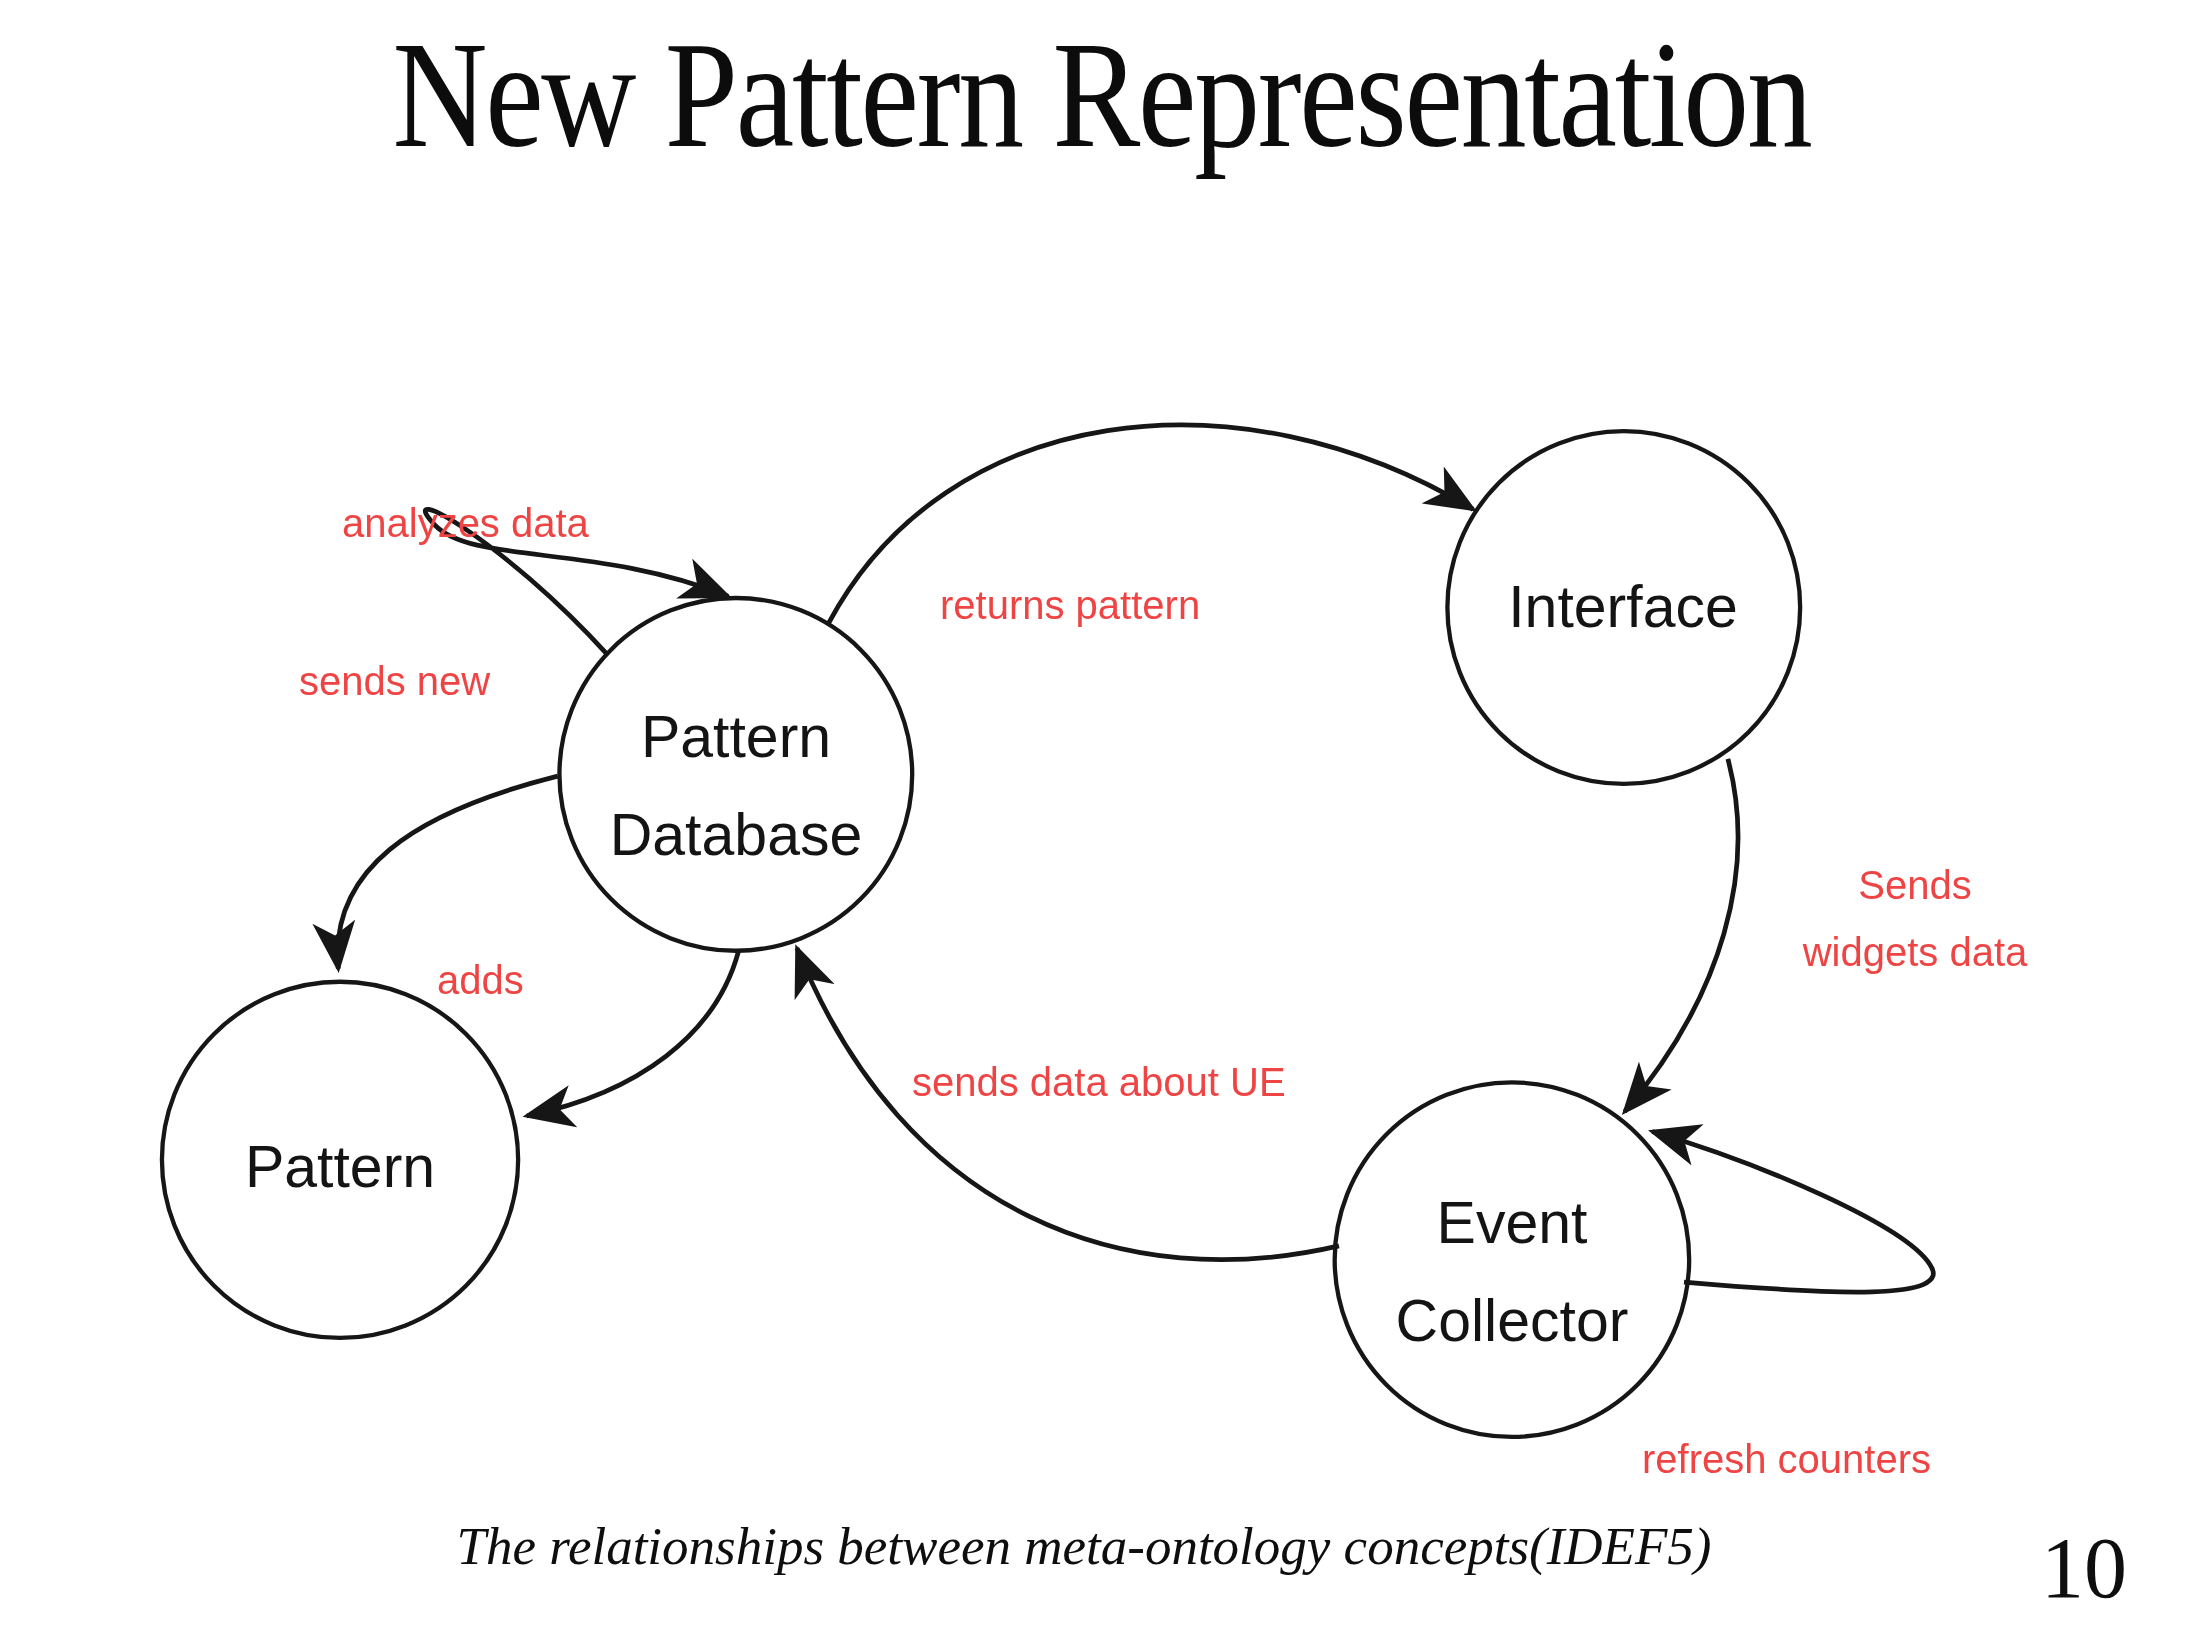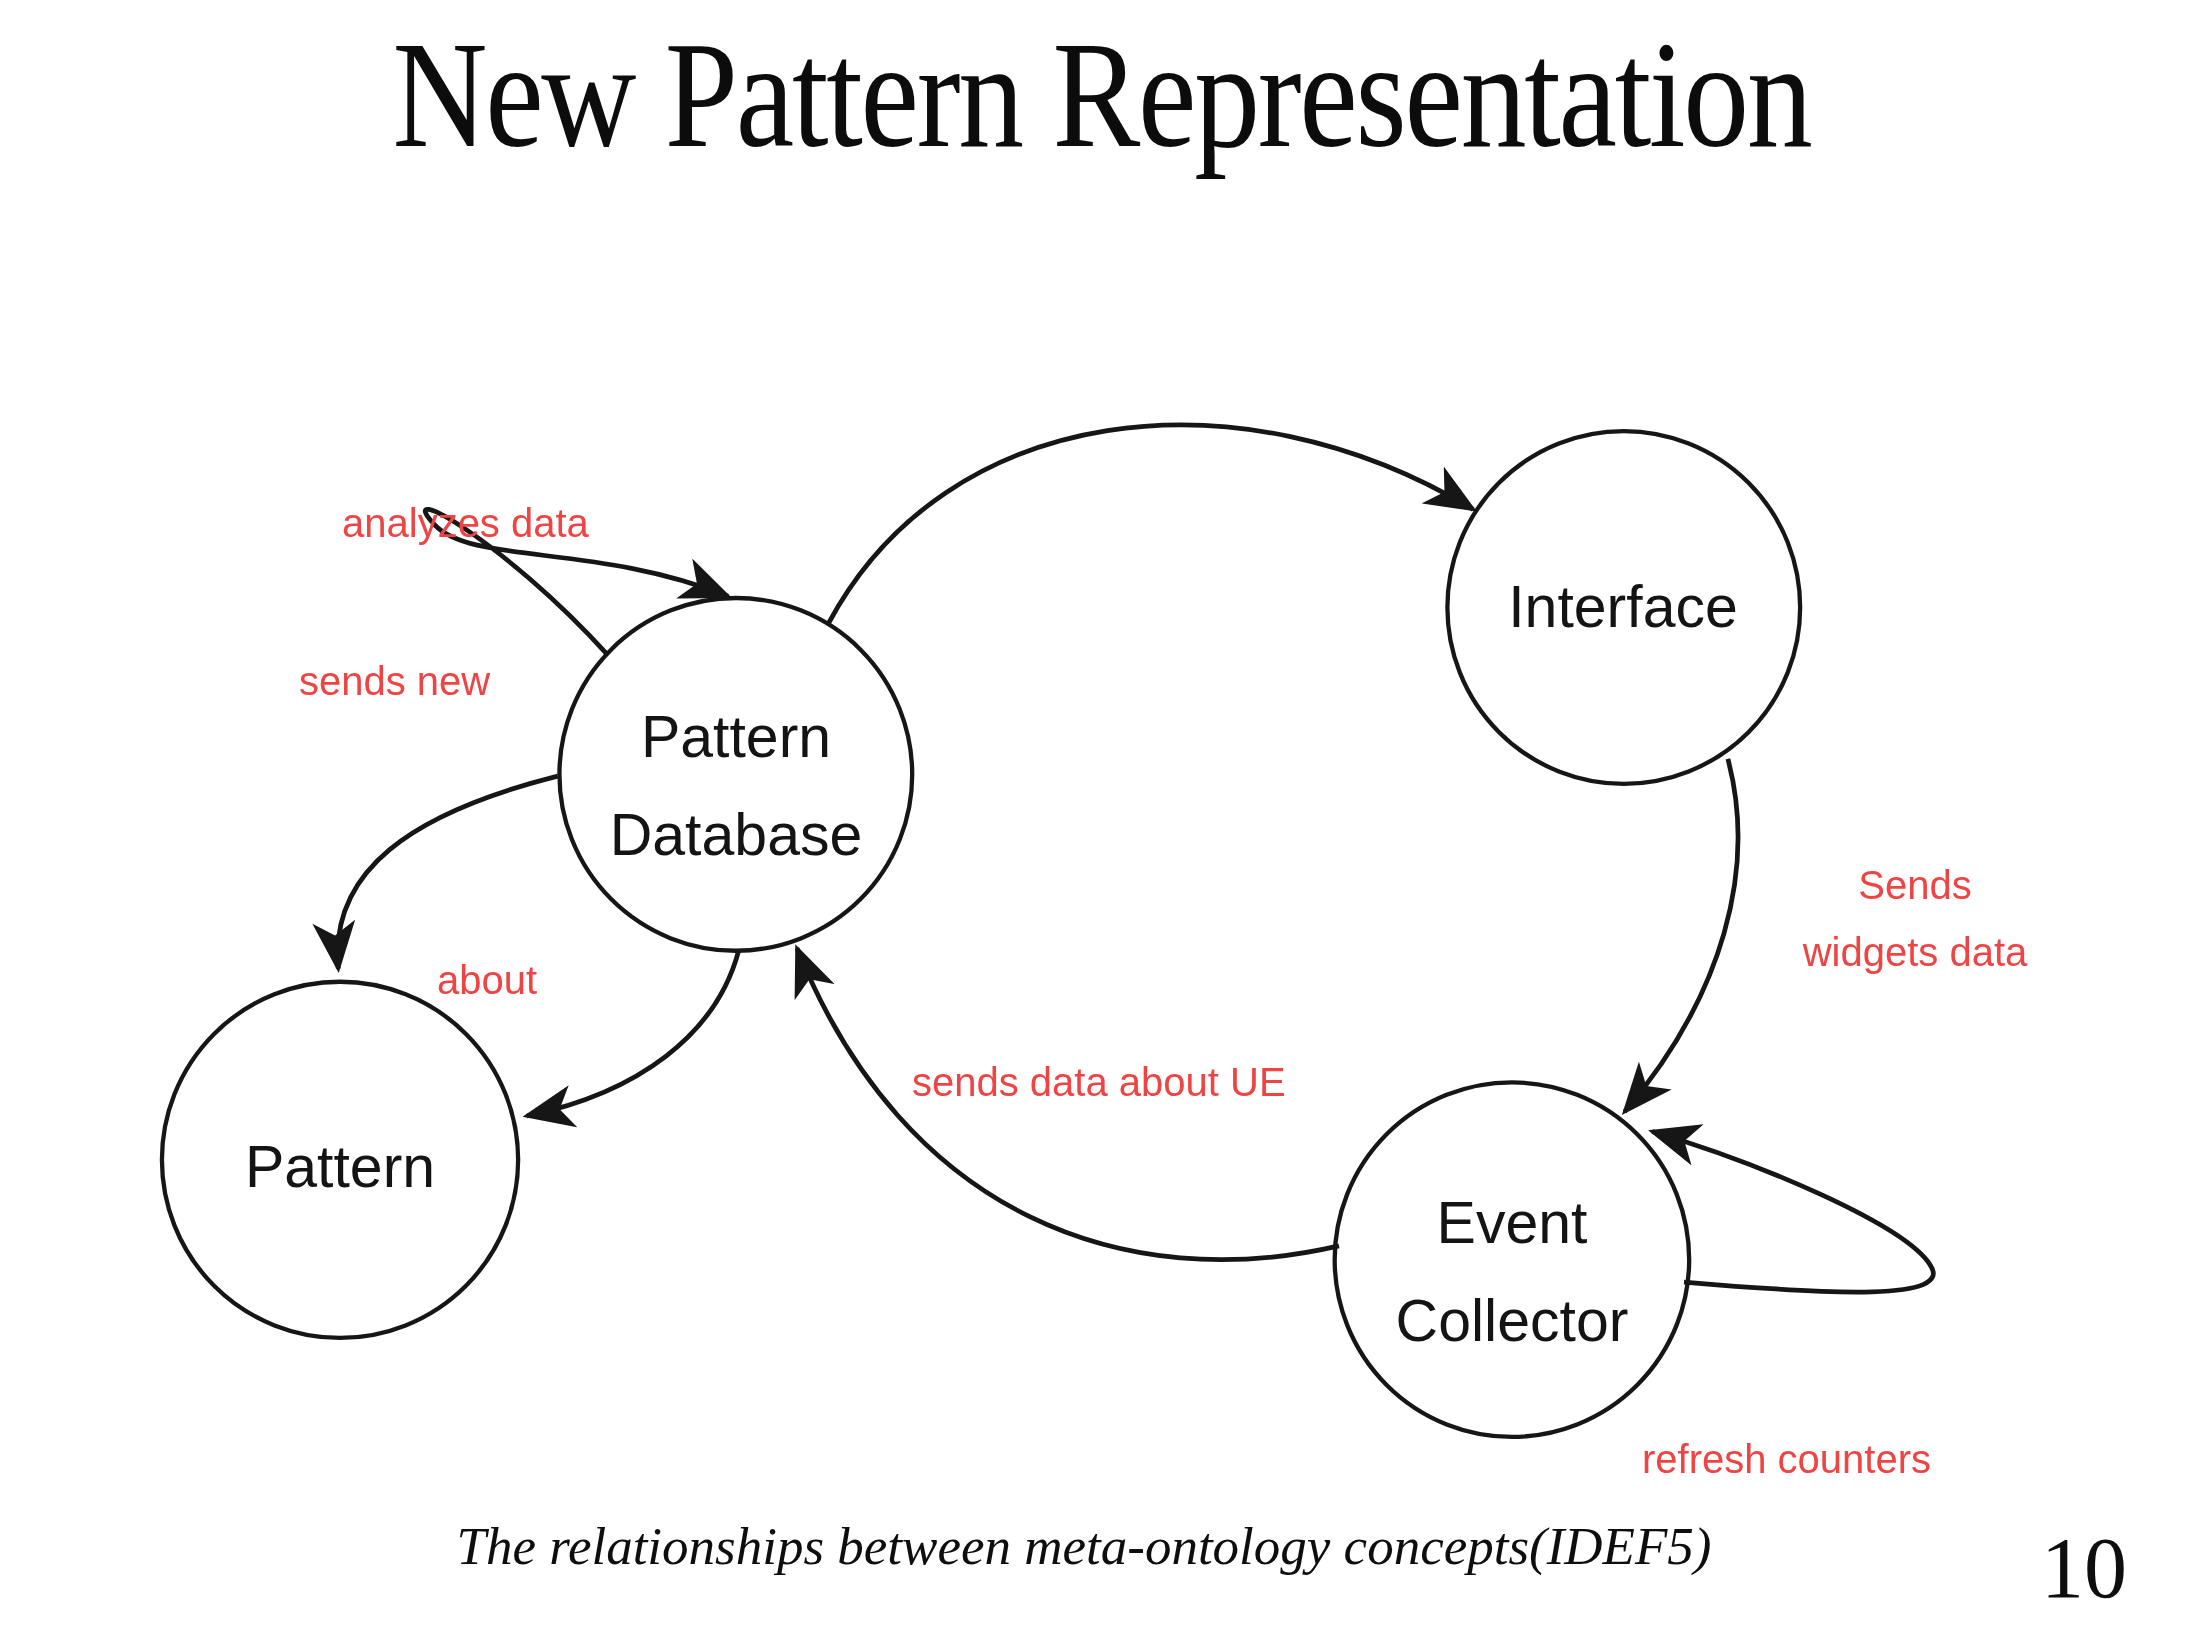--- a/index.html
+++ b/index.html
@@ -115,22 +115,23 @@
 
   <div class="node-label" style="left:1254px;top:1174px;width:516px;">
     <span style="display:block">Event</span>
     <span style="display:block">Collector</span>
   </div>
 
   <div class="edge-label" style="left:342px;top:501px;">analyzes data</div>
 
   <div class="edge-label" style="left:299px;top:659px;">sends new</div>
 
-  <div class="edge-label" style="left:437px;top:958px;">about</div>
+  <div class="edge-label" style="left:437px;top:958px;">adds</div>
 
+  <div class="edge-label" style="left:940px;top:583px;">returns pattern</div>
 
   <div class="edge-label two-line" style="left:1747px;top:852px;width:336px;">
     <span style="display:block">Sends</span>
     <span style="display:block">widgets data</span>
   </div>
 
   <div class="edge-label" style="left:912px;top:1060px;">sends data about UE</div>
 
   <div class="edge-label" style="left:1642px;top:1397px;margin-top:40px;">refresh counters</div>
 

